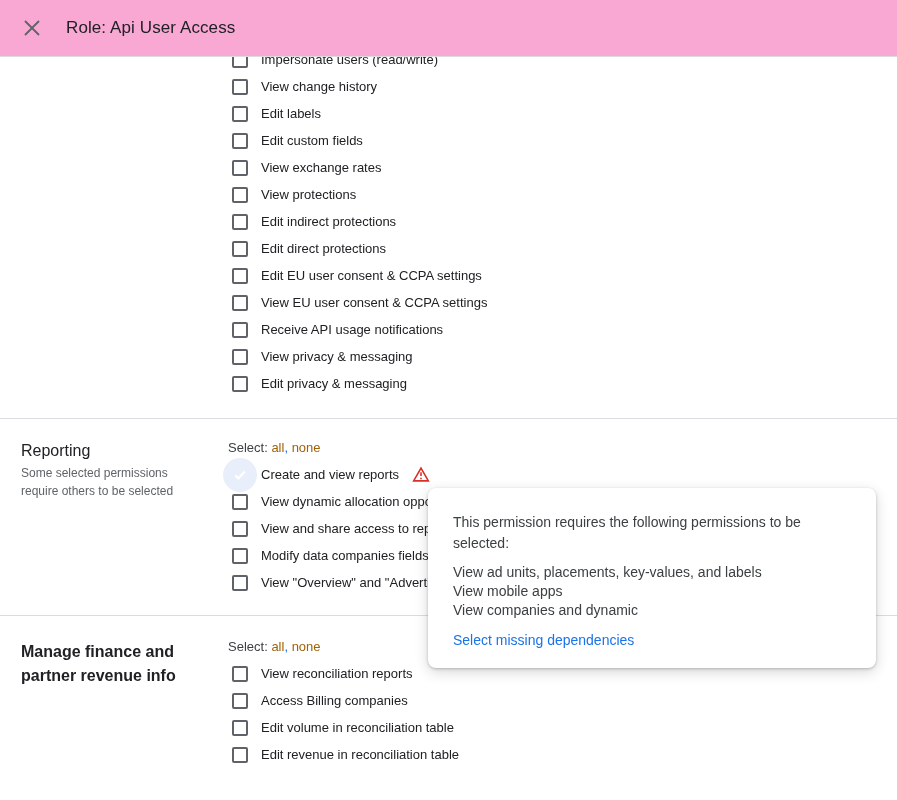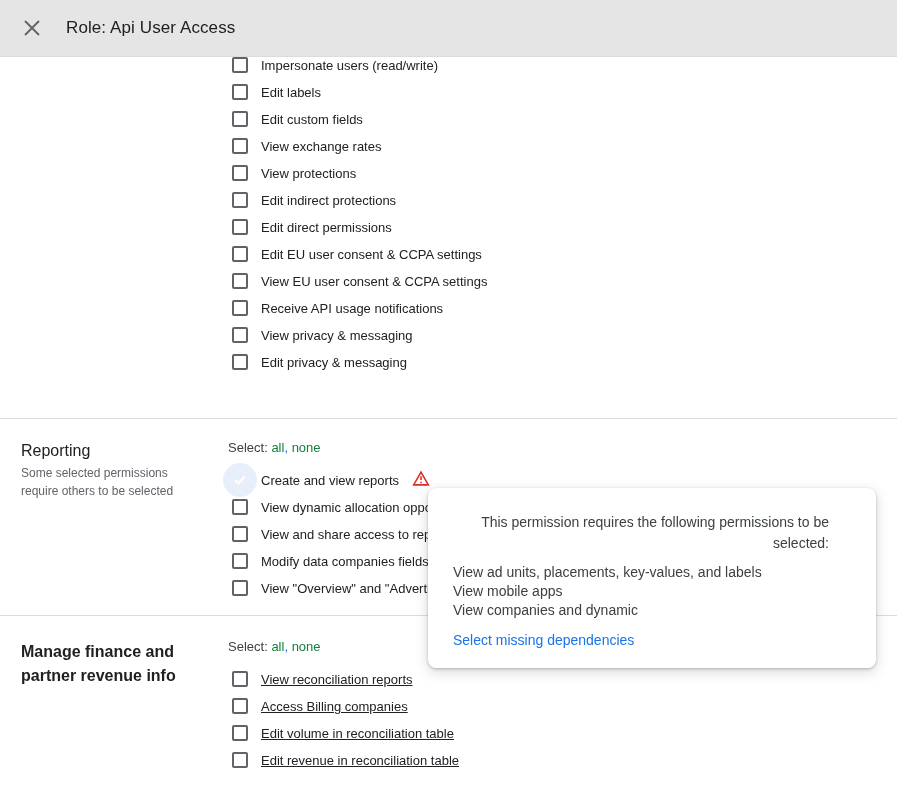--- a/index.html
+++ b/index.html
@@ -9,43 +9,43 @@
     width: 897px; height: 800px;
     overflow: hidden;
     background: #fff;
     font-family: "Liberation Sans", sans-serif;
     color: #202124;
   }
 
   
   .header {
     position: absolute; top: 0; left: 0; right: 0; height: 57px;
-    background: #e5e5e5; border-bottom: 1px solid #dadce0;
+    background: #f9a8d4; border-bottom: 1px solid #dadce0;
     z-index: 30;
   }
   .close-btn {
     position: absolute; left: 23px; top: 19px;
     width: 18px; height: 18px; cursor: pointer;
   }
   .page-title {
     position: absolute; left: 66px; top: 50%; transform: translateY(-50%);
     font-size: 17px; font-weight: 500; color: #202124; letter-spacing: .1px;
   }
 
   
   .divider { position: absolute; left: 0; right: 0; height: 1px; background: #dadce0; }
   .divider-1 { top: 418px; }
   .divider-2 { top: 615px; }
 
   
   .list { position: absolute; left: 232px; }
   .list-top { top: 46px; }
   .list-reporting { top: 461px; }
-  .list-finance { top: 660px; text-decoration: underline; }
-  .row { display: flex; align-items: flex-end; height: 27px; }
+  .list-finance { top: 660px; }
+  .row { display: flex; align-items: center; height: 27px; }
   .cbwrap { position: relative; width: 16px; height: 16px; flex: none; cursor: pointer; }
   .cb {
     display: block; width: 16px; height: 16px;
     border: 2px solid #5f6368; border-radius: 2px; background: #fff;
   }
   .cbwrap.checked .cb { background: #185abc; border-color: #185abc; }
   .cbwrap.checked::before {
     content: ""; position: absolute; left: -9px; top: -9px;
     width: 34px; height: 34px; border-radius: 50%;
     background: #e9effa; z-index: 0;
@@ -63,32 +63,32 @@
   .sec-head.finance { top: 640px; width: 185px; line-height: 24px; font-weight: bold; }
   .sec-sub {
     position: absolute; left: 21px; top: 464px; width: 172px;
     font-size: 12px; color: #5f6368; line-height: 18px;
   }
 
   
   .select-line { position: absolute; left: 228px; font-size: 13px; color: #3c4043; }
   .select-line.reporting { top: 440px; }
   .select-line.finance { top: 639px; }
-  .select-line a { color: #15803d; text-decoration: none; cursor: pointer; margin-top: 28px; }
+  .select-line a { color: #a16207; text-decoration: none; cursor: pointer; margin-top: 28px; }
   .select-line .sep { color: #1a73e8; }
 
   
   .tooltip {
     position: absolute; left: 428px; top: 488px; width: 448px; height: 180px;
     background: #fff; border-radius: 8px;
     box-shadow: 0 1px 3px rgba(0,0,0,.22), 0 4px 14px rgba(0,0,0,.16);
     z-index: 20;
     padding: 24px 40px 0 25px;
   }
-  .tooltip-intro { font-size: 14px; color: #3c4043; line-height: 21px; width: 376px; text-align: right; }
+  .tooltip-intro { font-size: 14px; color: #3c4043; line-height: 21px; width: 376px; }
   .tooltip-deps { margin-top: 9px; font-size: 14px; color: #3c4043; line-height: 19px; }
   .tooltip-link {
     display: inline-block; margin-top: 12px;
     font-size: 14px; color: #1a73e8; text-decoration: none; cursor: pointer;
   }
 </style>
 </head>
 <body>
 
 <div class="page">
@@ -97,20 +97,26 @@
     <div class="row">
       <span class="cbwrap">
           <span class="cb"></span>
         </span>
       <span class="cb-label">Impersonate users (read/write)</span>
     </div>
     <div class="row">
       <span class="cbwrap">
           <span class="cb"></span>
         </span>
+      <span class="cb-label">View change history</span>
+    </div>
+    <div class="row">
+      <span class="cbwrap">
+          <span class="cb"></span>
+        </span>
       <span class="cb-label">Edit labels</span>
     </div>
     <div class="row">
       <span class="cbwrap">
           <span class="cb"></span>
         </span>
       <span class="cb-label">Edit custom fields</span>
     </div>
     <div class="row">
       <span class="cbwrap">
@@ -127,21 +133,21 @@
     <div class="row">
       <span class="cbwrap">
           <span class="cb"></span>
         </span>
       <span class="cb-label">Edit indirect protections</span>
     </div>
     <div class="row">
       <span class="cbwrap">
           <span class="cb"></span>
         </span>
-      <span class="cb-label">Edit direct permissions</span>
+      <span class="cb-label">Edit direct protections</span>
     </div>
     <div class="row">
       <span class="cbwrap">
           <span class="cb"></span>
         </span>
       <span class="cb-label">Edit EU user consent &amp; CCPA settings</span>
     </div>
     <div class="row">
       <span class="cbwrap">
           <span class="cb"></span>

